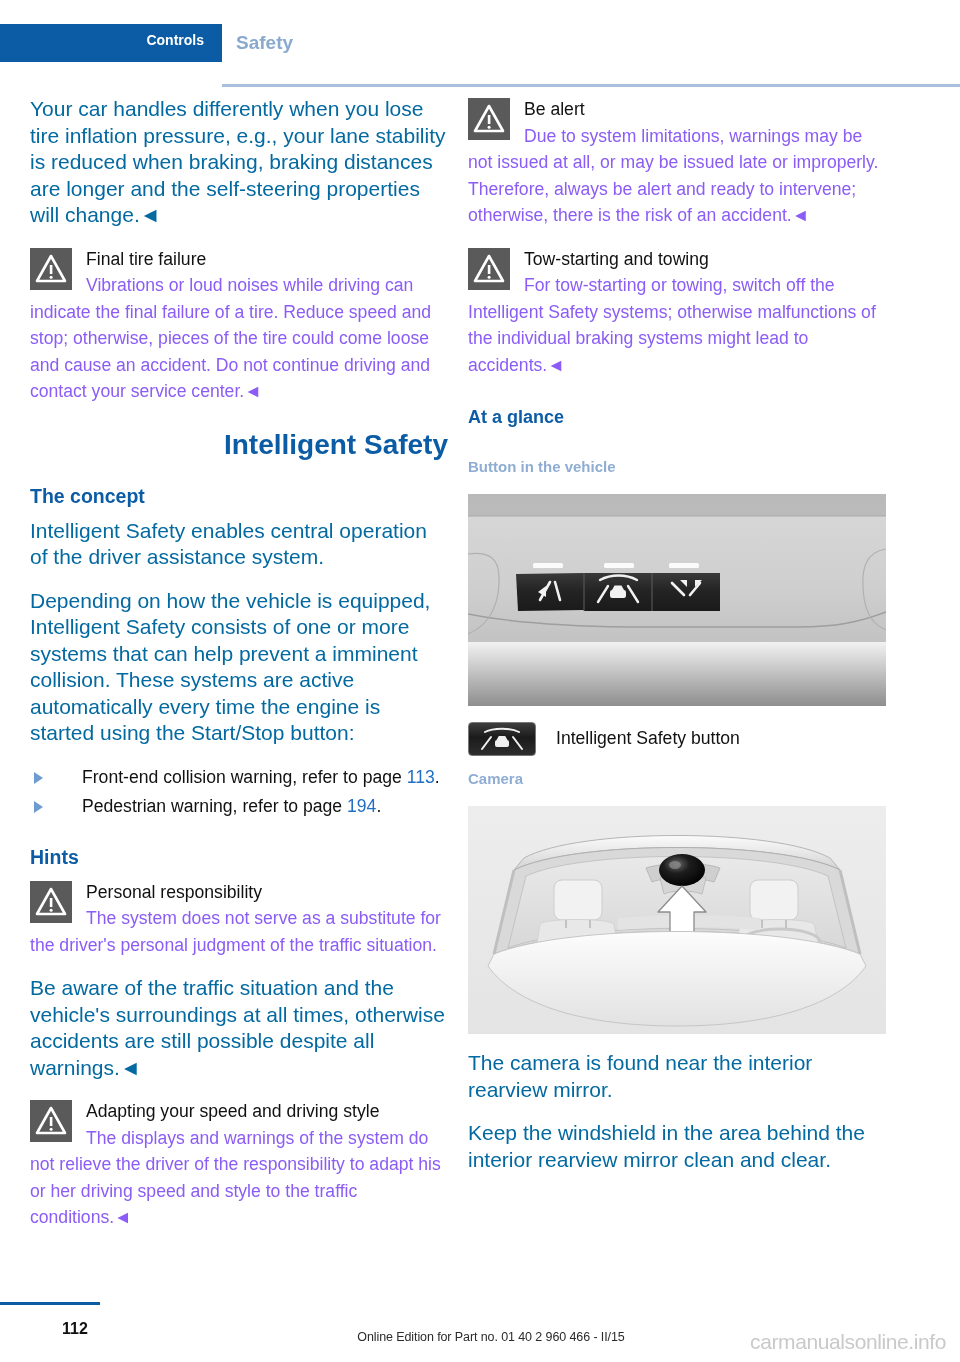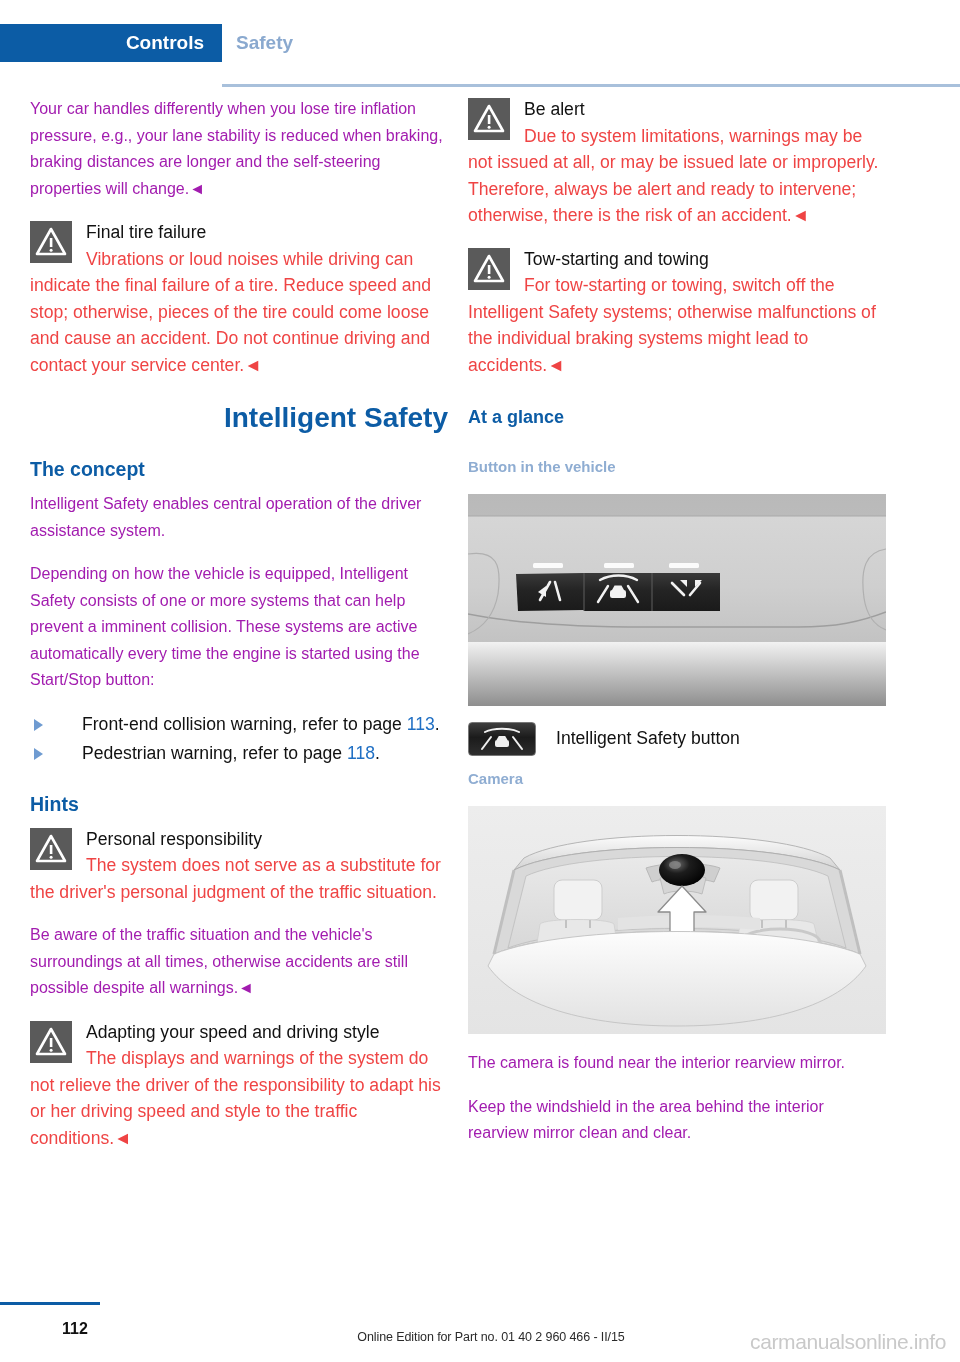--- a/index.html
+++ b/index.html
@@ -31,21 +31,21 @@
     width: 222px;
     height: 38px;
     background: #0c5ca5;
     box-sizing: border-box;
   }
   .header-tab-active span {
     position: absolute;
     right: 18px;
     top: 8px;
     color: #ffffff;
-    font-size: 19px;
+    font-size: 14px;
     font-weight: bold;
     letter-spacing: 0px;
     white-space: nowrap;
   }
   .header-tab-inactive {
     position: absolute;
     left: 236px;
     top: 8px;
     color: #8aa9cf;
     font-size: 19px;
@@ -65,23 +65,23 @@
   .col {
     position: absolute;
     top: 96px;
     width: 418px;
   }
   .col-left  { left: 30px; }
   .col-right { left: 468px; }
 
   p.body {
     margin: 0 0 17px 0;
-    font-size: 16px;
+    font-size: 21px;
     line-height: 26.5px;
-    color: #a21caf;
+    color: #0369a1;
     text-align: left;
   }
 
   
   .warn-block {
     position: relative;
     margin: 0 0 17px 0;
     min-height: 44px;
   }
   .warn-icon {
@@ -97,21 +97,21 @@
     margin: 0;
     padding-left: 56px;
     font-size: 17.6px;
     line-height: 26.5px;
     color: #111111;
   }
   .warn-text {
     margin: 0;
     font-size: 17.6px;
     line-height: 26.5px;
-    color: #ef4444;
+    color: #8b5cf6;
     text-indent: 56px;
   }
 
   
   h1.h-main {
     margin: 24px 0 22px 0;
     font-size: 28px;
     font-weight: bold;
     color: #0c5ca5;
     line-height: 32px;
@@ -267,21 +267,21 @@
 
   <h2 class="h-sub">The concept</h2>
   <p class="body">Intelligent Safety enables central operation of the driver assistance system.</p>
   <p class="body">Depending on how the vehicle is equipped, Intelligent Safety consists of one or more systems that can help prevent a imminent collision. These systems are active automatically every time the engine is started using the Start/Stop button:</p>
 
   <ul class="bullets">
     <li>
       <span class="tri"></span><span>Front-end collision warning, refer to page </span><span class="pgref">113</span><span>.</span>
     </li>
     <li>
-      <span class="tri"></span><span>Pedestrian warning, refer to page </span><span class="pgref">118</span><span>.</span>
+      <span class="tri"></span><span>Pedestrian warning, refer to page </span><span class="pgref">194</span><span>.</span>
     </li>
   </ul>
 
   <h2 class="h-sub">Hints</h2>
 
   <div class="warn-block">
     <div class="warn-icon">
       <svg width="42" height="42" viewBox="0 0 42 42">
         <polygon points="21,8 35,33 7,33" fill="none" stroke="#ffffff" stroke-width="2.6" stroke-linejoin="round"></polygon>
         <rect x="19.8" y="17" width="2.6" height="9" fill="#ffffff"></rect>

